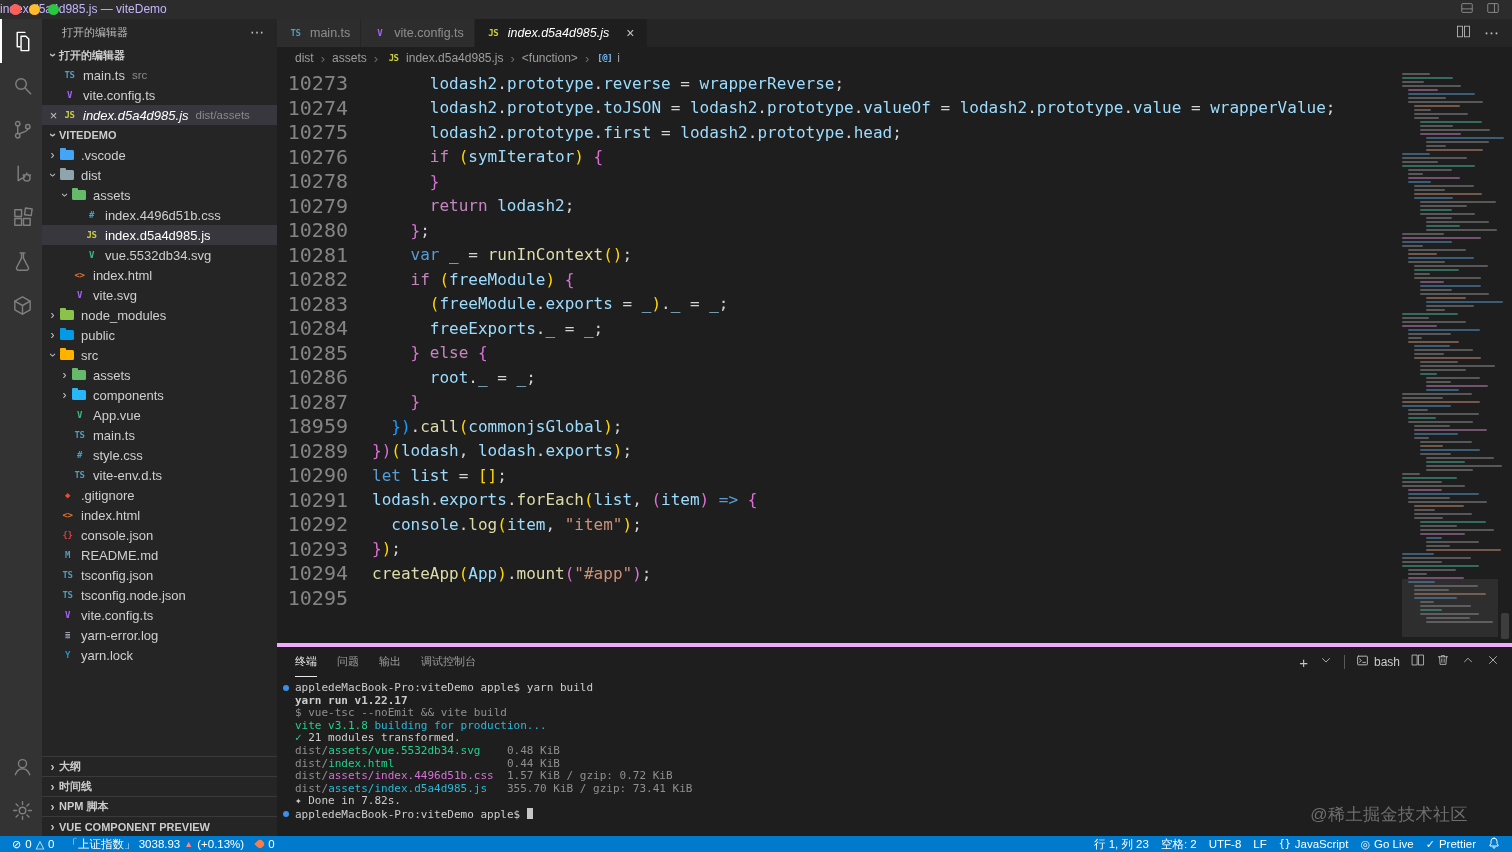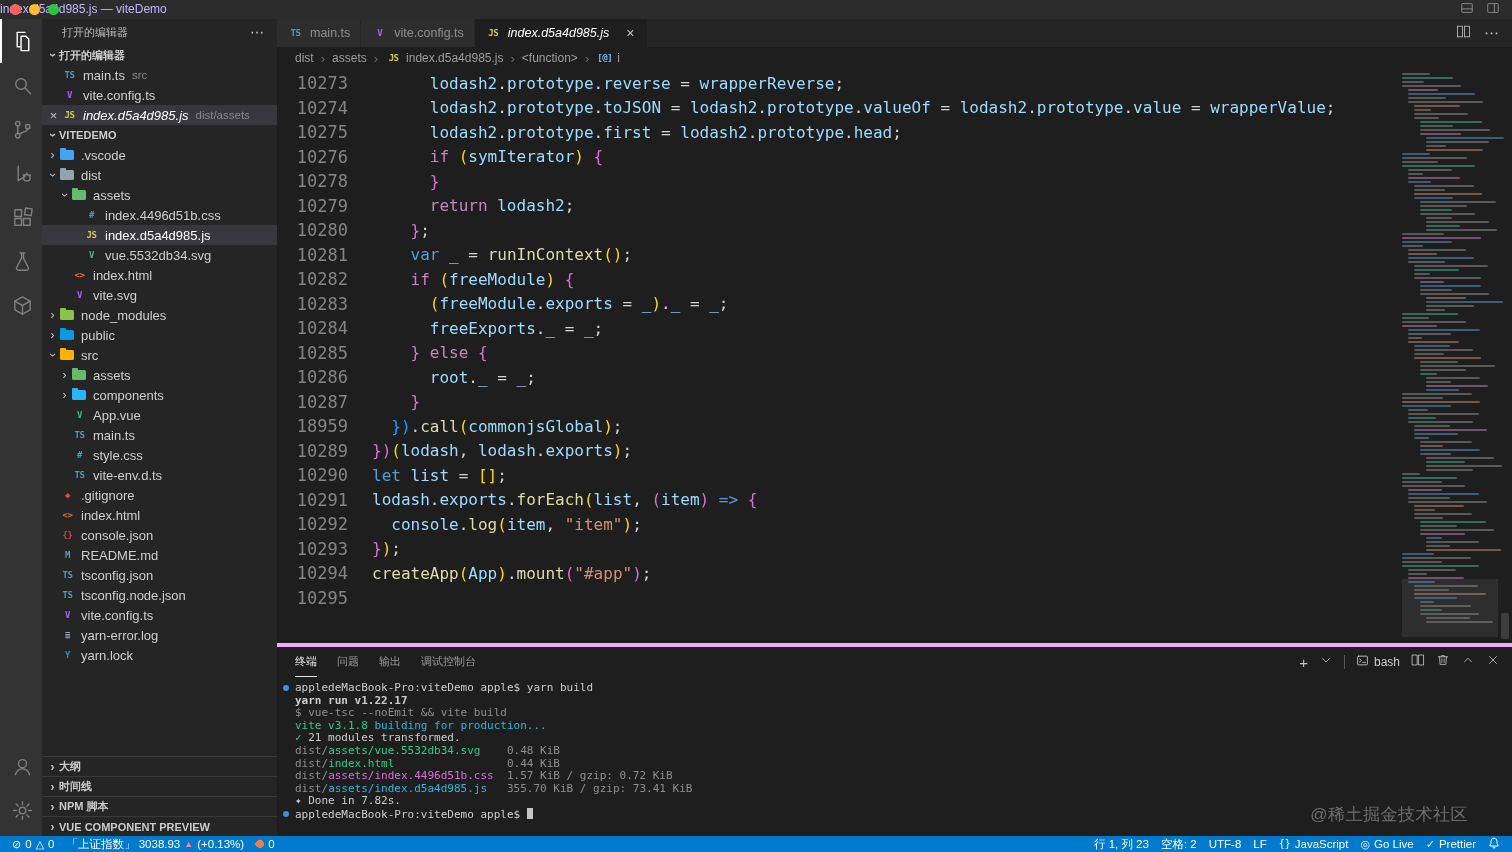--- a/index.html
+++ b/index.html
@@ -57,21 +57,21 @@
   .tab-actions svg{width:15px;height:15px;stroke:currentColor;fill:none;stroke-width:1.3}
   .more-glyph{font-size:15px;letter-spacing:1px;cursor:pointer}
 
   .breadcrumbs{height:22px;display:flex;align-items:center;padding-left:18px;gap:7px;font-size:12px;color:#9d9d9d;flex-shrink:0}
   .crumb{display:flex;align-items:center;gap:4px;cursor:pointer}
   .crumb-sep{color:#6d6d6d;font-size:13px}
 
   .editor{flex:1;position:relative;overflow:hidden}
   .code{position:absolute;top:2px;left:0;right:112px;overflow:hidden}
   .cl{display:flex;height:24.5px;align-items:center;font-family:"DejaVu Sans Mono",monospace;font-size:16px}
-  .ln{width:95px;flex-shrink:0;text-align:right;padding-right:24px;box-sizing:border-box;color:#858585;font-size:17px}
+  .ln{width:95px;flex-shrink:0;text-align:right;padding-right:24px;box-sizing:border-box;color:#858585;font-size:20px}
   .lt{white-space:pre}
   .tk-p{color:#d4d4d4}.tk-v{color:#9cdcfe}.tk-k{color:#c586c0}.tk-d{color:#569cd6}
   .tk-f{color:#dcdcaa}.tk-s{color:#ce9178}.tk-g{color:#ffd700}.tk-m{color:#da70d6}
   .tk-u{color:#179fff}
 
   .minimap{position:absolute;top:0;bottom:0;right:14px;width:96px;padding-top:4px;box-sizing:border-box;cursor:pointer}
   .mm-row{height:2px;margin-bottom:2px;border-radius:1px}
   .mm-slider{position:absolute;left:0;right:0;bottom:6px;height:58px;background:rgba(121,121,121,.18)}
   .vscroll{position:absolute;top:0;bottom:0;right:0;width:14px;cursor:pointer}
   .vthumb{position:absolute;left:3px;right:3px;bottom:4px;height:26px;background:rgba(121,121,121,.35);border-radius:2px}

